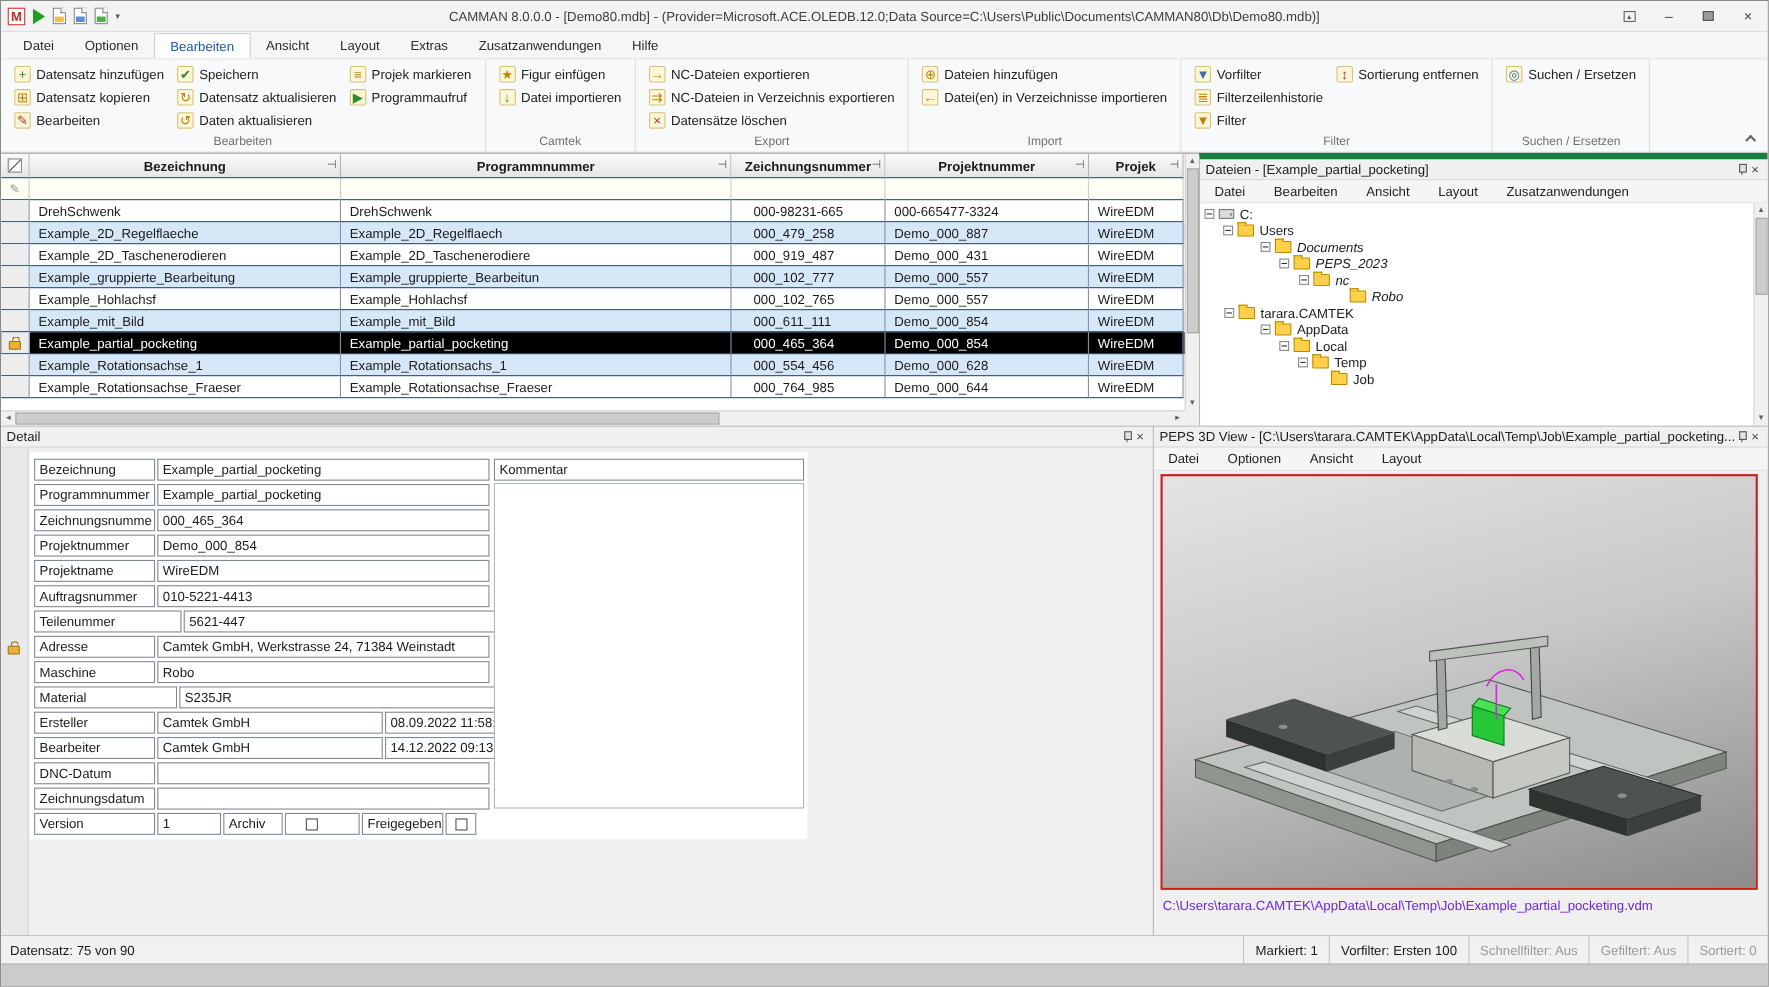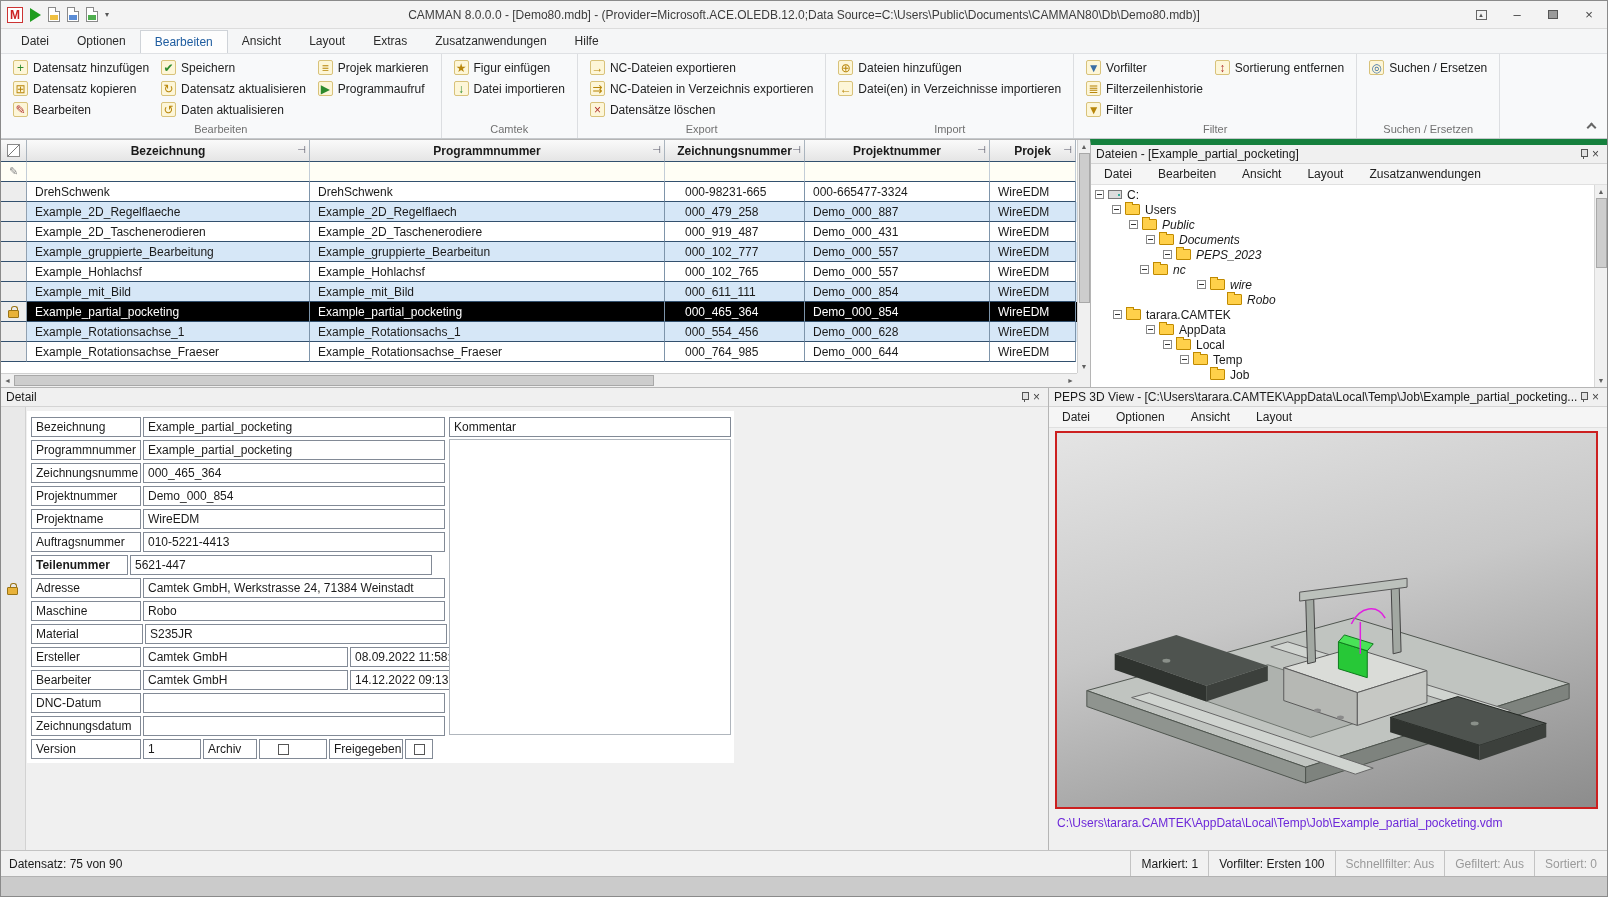--- a/index.html
+++ b/index.html
@@ -431,44 +431,34 @@
         <div class="tree-row" style="padding-left: 4px;">
           <span class="expander"></span>
           <span class="drive"></span>
           <span class="tree-label">C:</span>
         </div>
         <div class="tree-row" style="padding-left: 21px;">
           <span class="expander"></span>
           <span class="folder"></span>
           <span class="tree-label">Users</span>
         </div>
-        <div class="tree-row" style="padding-left: 38px;">
-          <span class="expander"></span>
-          <span class="folder"></span>
-          <span class="tree-label italic">Public</span>
-        </div>
         <div class="tree-row" style="padding-left: 55px;">
           <span class="expander"></span>
           <span class="folder"></span>
           <span class="tree-label italic">Documents</span>
         </div>
         <div class="tree-row" style="padding-left: 72px;">
           <span class="expander"></span>
           <span class="folder"></span>
           <span class="tree-label italic">PEPS_2023</span>
         </div>
-        <div class="tree-row" style="padding-left: 49px;">
+        <div class="tree-row" style="padding-left: 90px;">
           <span class="expander"></span>
           <span class="folder"></span>
           <span class="tree-label italic">nc</span>
-        </div>
-        <div class="tree-row" style="padding-left: 106px;">
-          <span class="expander"></span>
-          <span class="folder"></span>
-          <span class="tree-label italic">wire</span>
         </div>
         <div class="tree-row" style="padding-left: 123px;">
           <span class="expander-spacer"></span>
           <span class="folder"></span>
           <span class="tree-label italic">Robo</span>
         </div>
         <div class="tree-row" style="padding-left: 22px;">
           <span class="expander"></span>
           <span class="folder"></span>
           <span class="tree-label">tarara.CAMTEK</span>
@@ -531,33 +521,33 @@
           </div>
           <div class="field-row" style="top: 102px;">
             <div class="fbox" style="width: 110px;">Projektname</div>
             <div class="fbox" style="width: 302px;">WireEDM</div>
           </div>
           <div class="field-row" style="top: 125px;">
             <div class="fbox" style="width: 110px;">Auftragsnummer</div>
             <div class="fbox" style="width: 302px;">010-5221-4413</div>
           </div>
           <div class="field-row" style="top: 148px;">
-            <div class="fbox" style="width: 97px; font-weight: bold;">Teilenummer</div>
+            <div class="fbox" style="width: 134px;">Teilenummer</div>
             <div class="fbox" style="width: 302px;">5621-447</div>
           </div>
           <div class="field-row" style="top: 171px;">
             <div class="fbox" style="width: 110px;">Adresse</div>
             <div class="fbox" style="width: 302px;">Camtek GmbH, Werkstrasse 24, 71384 Weinstadt</div>
           </div>
           <div class="field-row" style="top: 194px;">
             <div class="fbox" style="width: 110px;">Maschine</div>
             <div class="fbox" style="width: 302px;">Robo</div>
           </div>
           <div class="field-row" style="top: 217px;">
-            <div class="fbox" style="width: 112px;">Material</div>
+            <div class="fbox" style="width: 130px;">Material</div>
             <div class="fbox" style="width: 302px;">S235JR</div>
           </div>
           <div class="field-row" style="top: 240px;">
             <div class="fbox" style="width: 110px;">Ersteller</div>
             <div class="fbox" style="width: 205px;">Camtek GmbH</div>
             <div class="fbox" style="width: 116px;">08.09.2022 11:58:4</div>
           </div>
           <div class="field-row" style="top: 263px;">
             <div class="fbox" style="width: 110px;">Bearbeiter</div>
             <div class="fbox" style="width: 205px;">Camtek GmbH</div>

